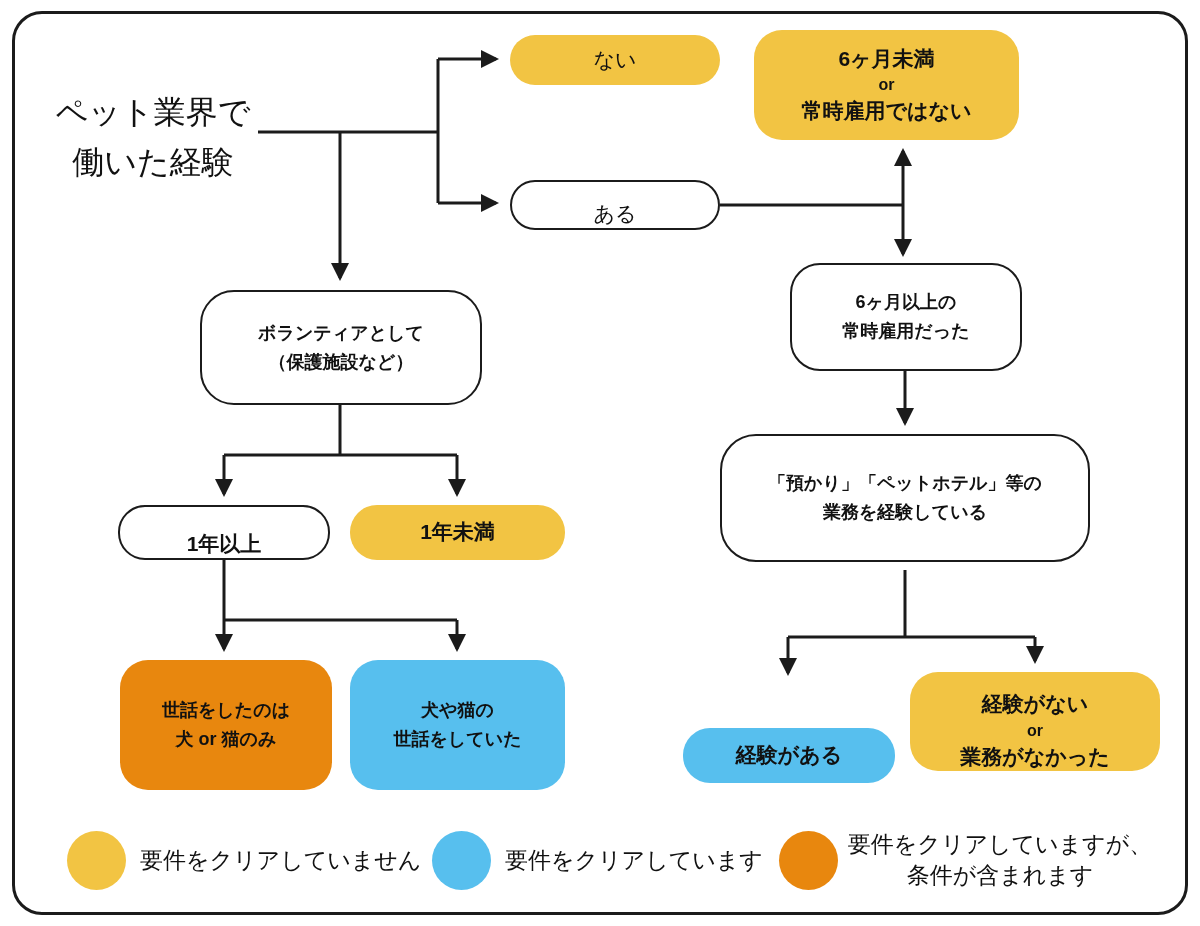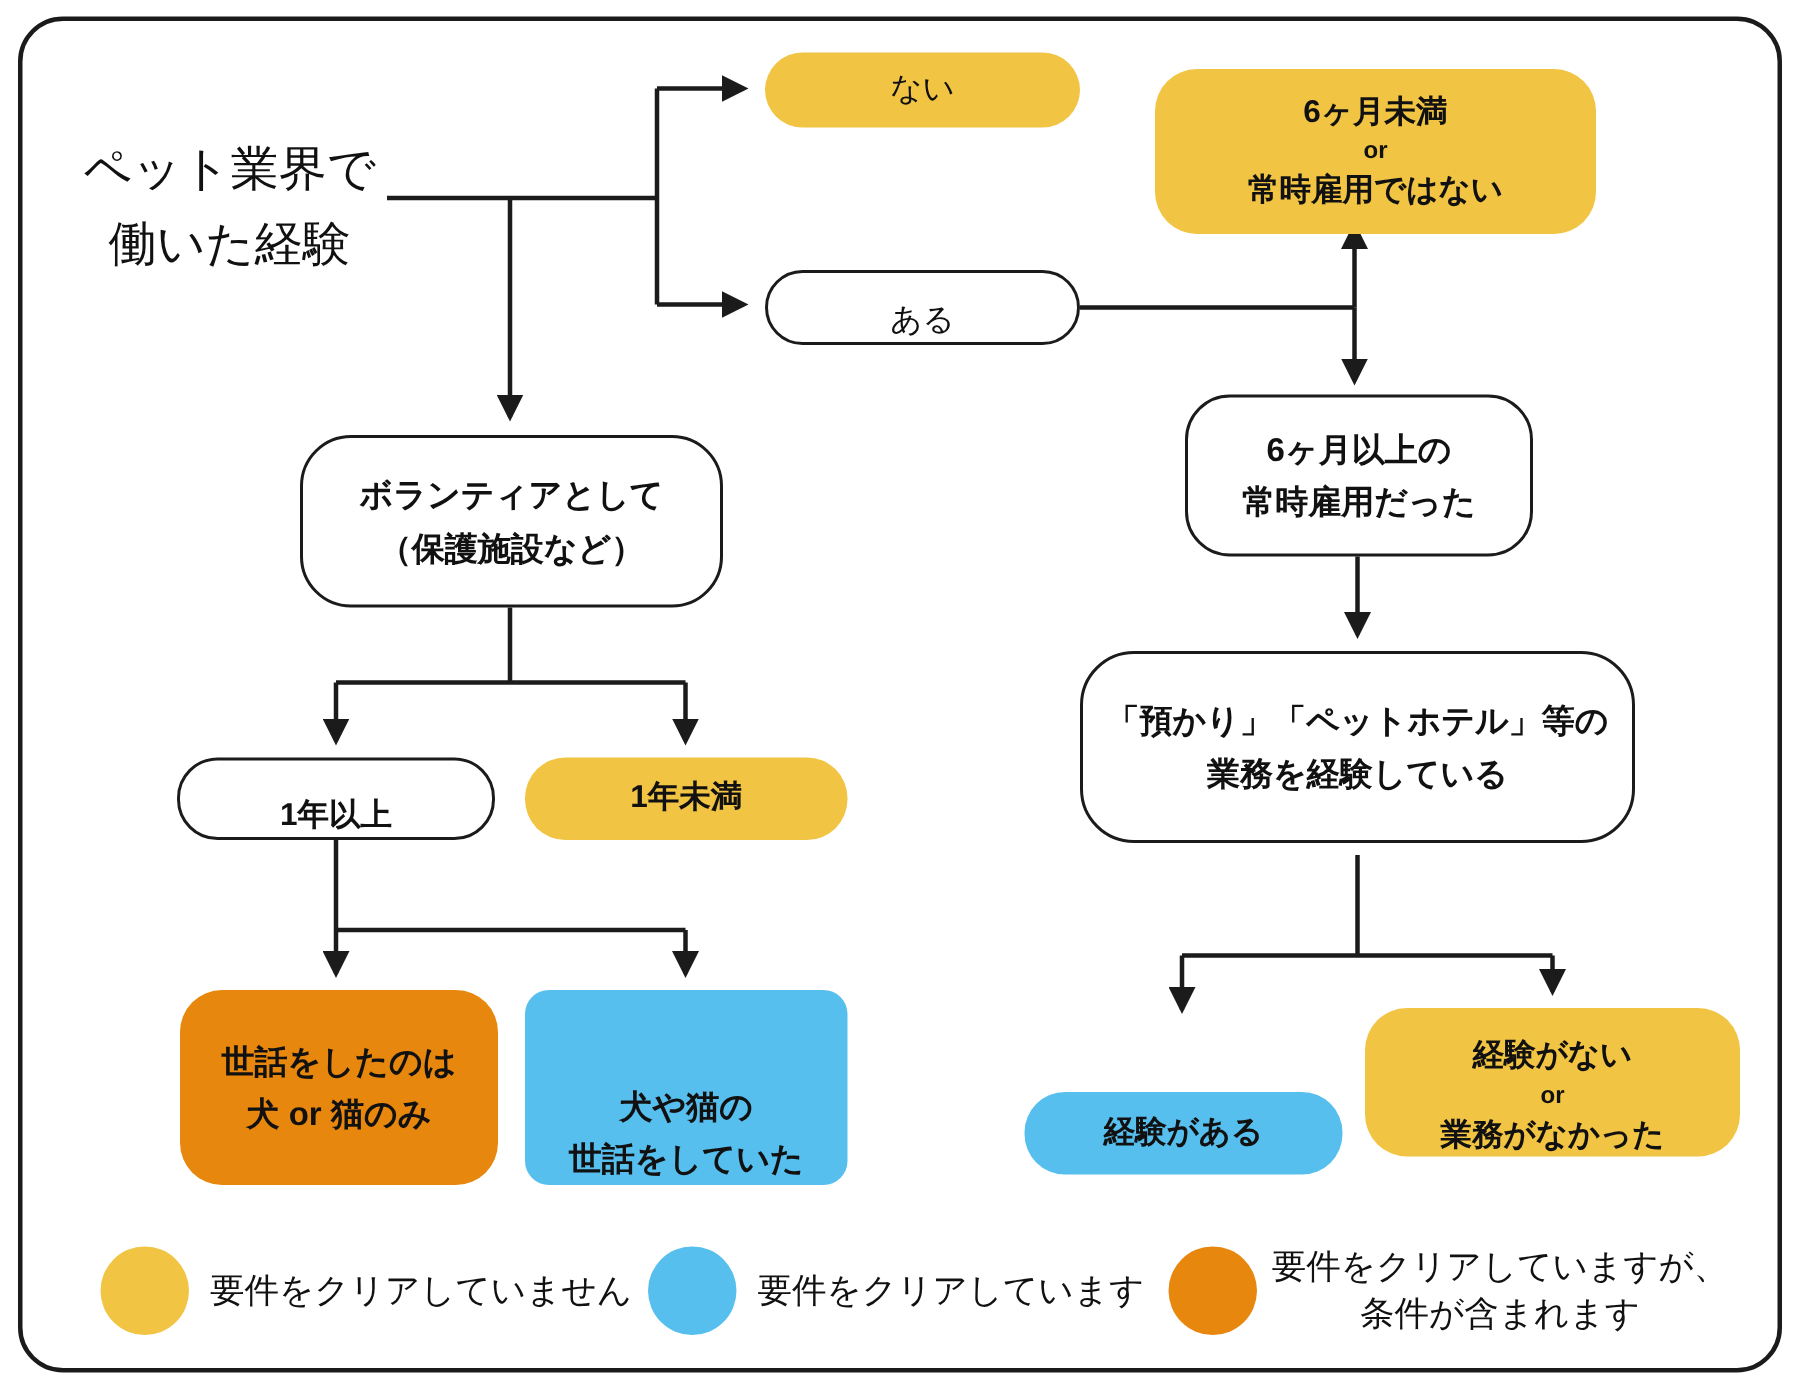--- a/index.html
+++ b/index.html
@@ -17,21 +17,21 @@
     position:absolute;z-index:2;display:flex;flex-direction:column;
     align-items:center;justify-content:center;text-align:center;
     box-sizing:border-box;line-height:1.35;
   }
   .fill-yellow{background:var(--yellow,#f2c443);}
   .fill-blue{background:var(--blue,#57bfee);}
   .fill-orange{background:var(--orange,#e8870e);}
   .outline{background:#fff;border:2.5px solid var(--line,#1b1b1b);}
   .outline-thin{background:#fff;border:2px solid var(--line,#1b1b1b);justify-content:flex-end;}
   .fs21{font-size:21px;font-weight:500;}
-  .fs22{font-size:22px;font-weight:500;}
+  .fs22{font-size:18px;font-weight:500;}
   .w600{font-weight:600;}
   .w700{font-weight:700;}
   .or-line{font-size:16px;font-weight:700;line-height:1.25;margin:2px 0;}
   .two-line{line-height:1.6;}
   #flow-title{
     position:absolute;left:36px;top:88px;width:234px;z-index:2;
     font-size:32px;line-height:1.55;text-align:center;font-weight:400;
   }
   .legend-swatch{position:absolute;width:59px;height:59px;border-radius:50%;z-index:2;}
   .legend-label{
@@ -70,21 +70,21 @@
 
   <div id="flow-title">
     <div>ペット業界で</div>
     <div>働いた経験</div>
   </div>
 
   <div class="node fill-yellow fs21" style="left:510px;top:35px;width:210px;height:50px;border-radius:25px;">
     <div>ない</div>
   </div>
 
-  <div class="node fill-yellow fs21 w600" style="left:770px;top:30px;width:294px;height:110px;border-radius:28px;margin-top:16px;">
+  <div class="node fill-yellow fs21 w600" style="left:754px;top:30px;width:265px;height:110px;border-radius:28px;">
     <div>6ヶ月未満</div>
     <div class="or-line">or</div>
     <div>常時雇用ではない</div>
   </div>
 
   <div class="node outline-thin fs21" style="left:510px;top:180px;width:210px;height:50px;border-radius:25px;">
     <div>ある</div>
   </div>
 
   <div class="node outline fs22 two-line" style="left:200px;top:290px;width:282px;height:115px;border-radius:34px;font-weight:bold;">
@@ -108,21 +108,21 @@
 
   <div class="node fill-yellow fs21 w700" style="left:350px;top:505px;width:215px;height:55px;border-radius:27px;">
     <div>1年未満</div>
   </div>
 
   <div class="node fill-orange fs22 w700 two-line" style="left:120px;top:660px;width:212px;height:130px;border-radius:28px;">
     <div>世話をしたのは</div>
     <div>犬 or 猫のみ</div>
   </div>
 
-  <div class="node fill-blue fs22 w700 two-line" style="left:350px;top:660px;width:215px;height:130px;border-radius:16px;justify-content:flex-end;">
+  <div class="node fill-blue fs22 w700 two-line" style="left:350px;top:660px;width:215px;height:130px;border-radius:28px;">
     <div>犬や猫の</div>
     <div>世話をしていた</div>
   </div>
 
   <div class="node fill-blue fs21 w600" style="left:683px;top:684px;width:212px;height:55px;border-radius:27px;margin-top:44px;">
     <div>経験がある</div>
   </div>
 
   <div class="node fill-yellow fs21 w600" style="left:910px;top:672px;width:250px;height:99px;border-radius:28px;justify-content:flex-end;">
     <div>経験がない</div>

